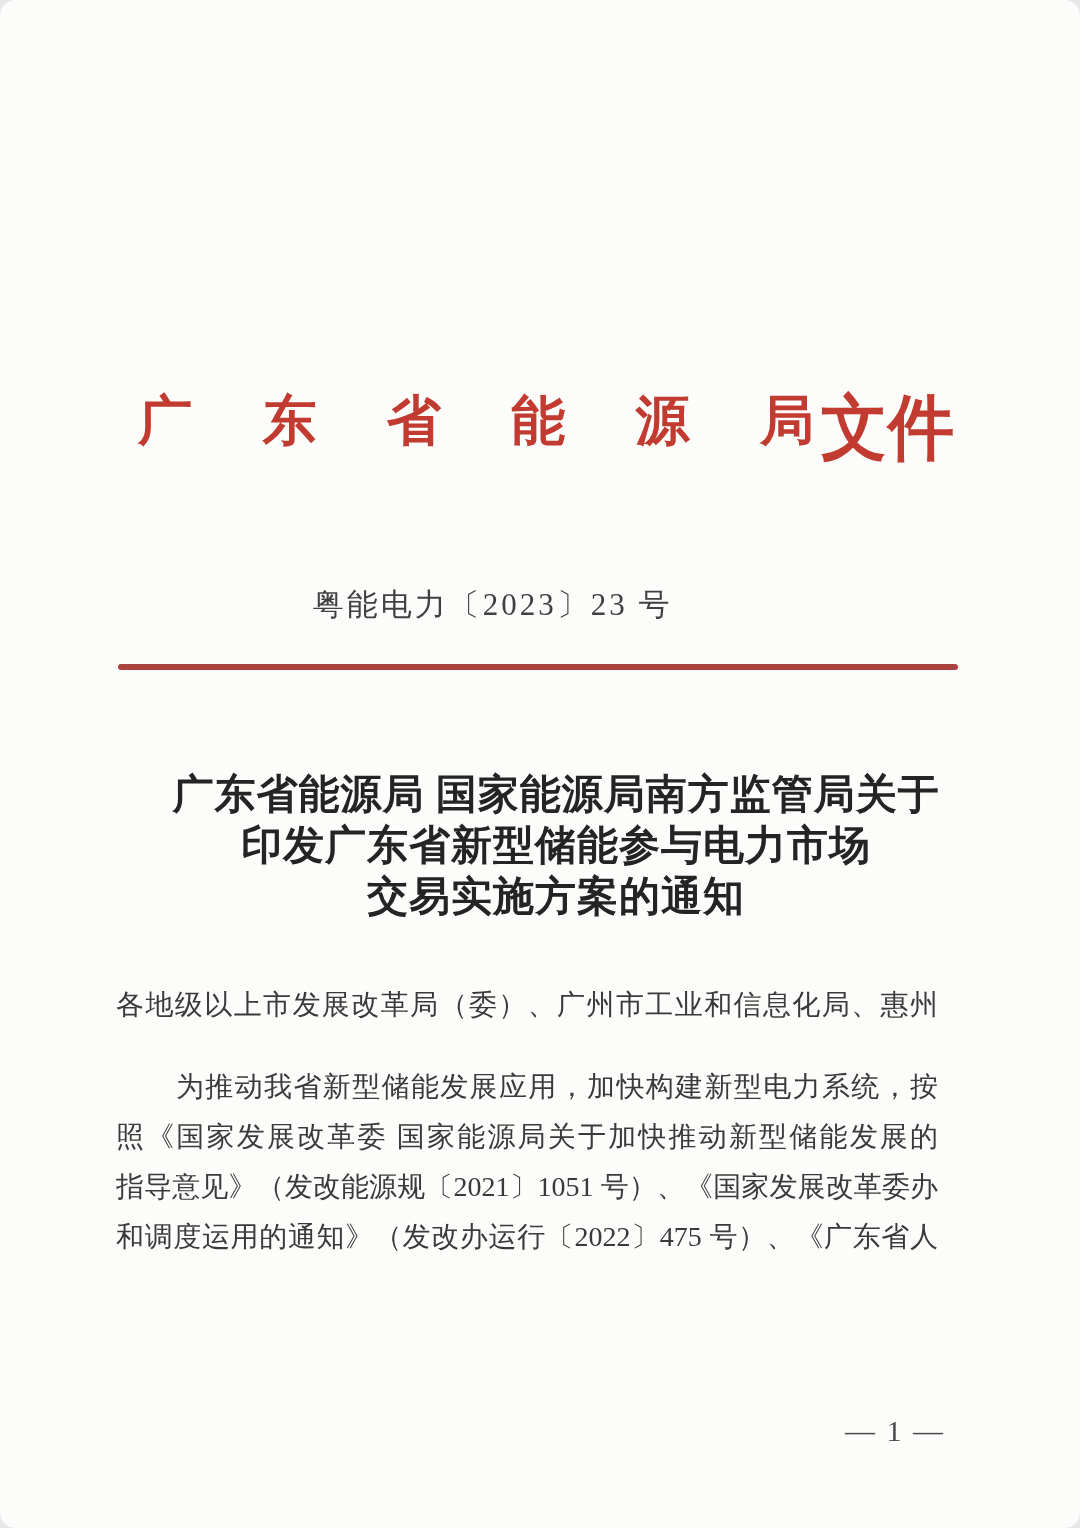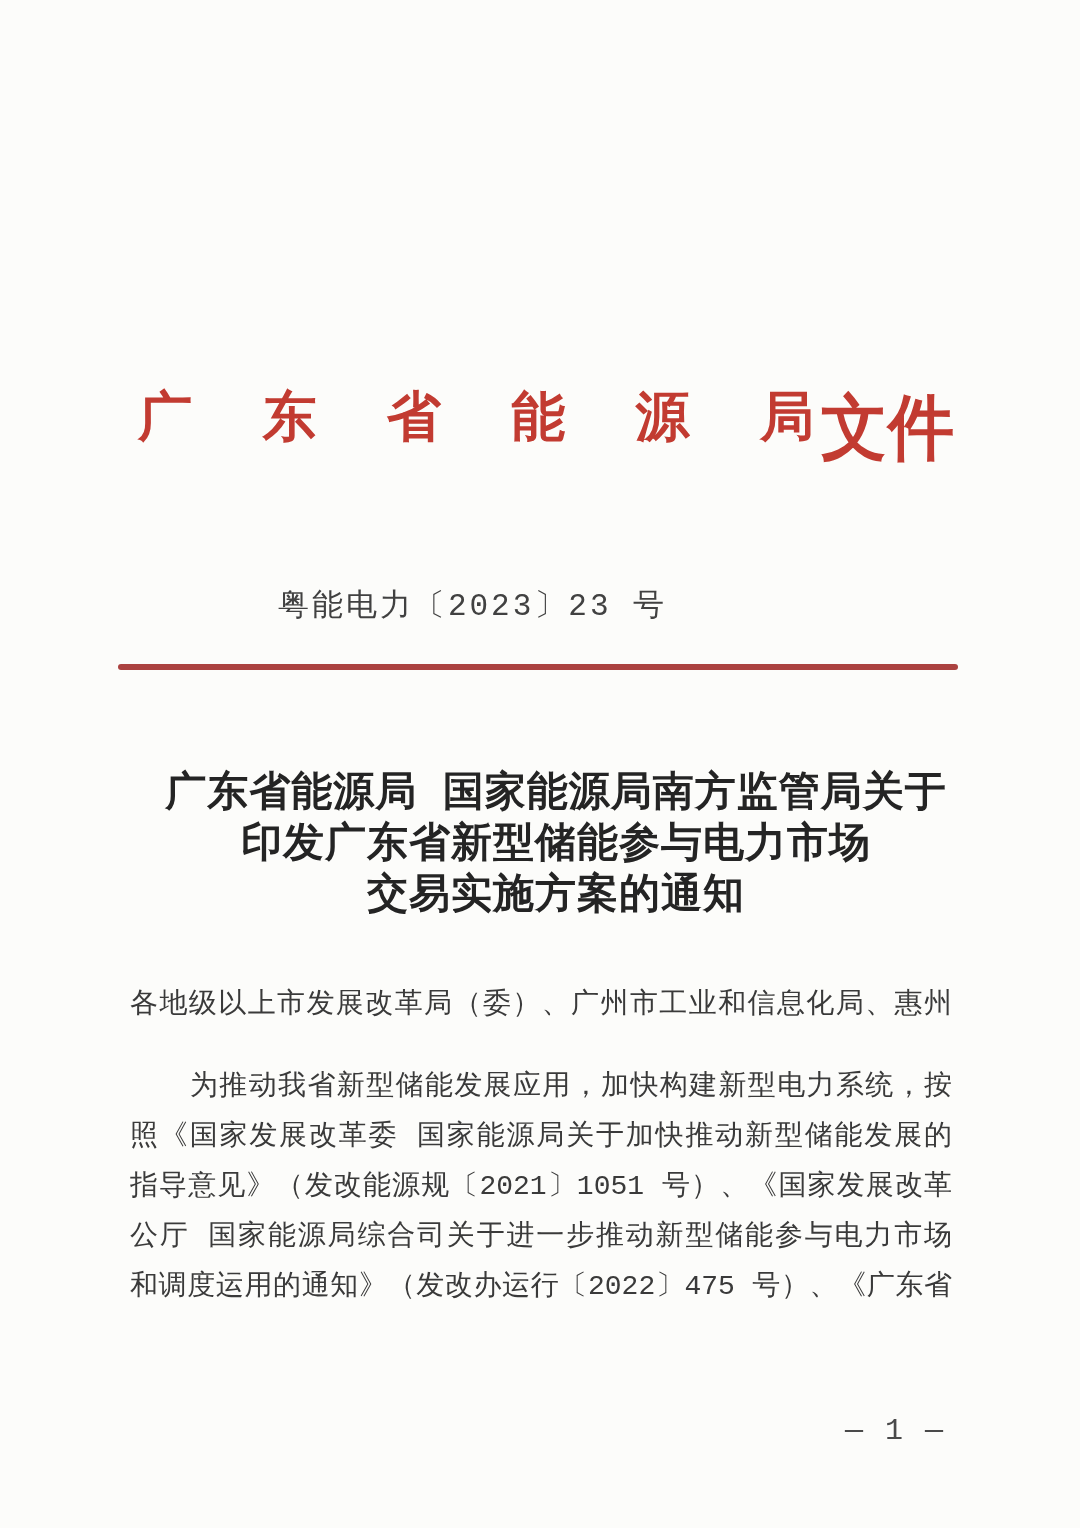--- a/index.html
+++ b/index.html
@@ -6,22 +6,23 @@
     margin: 0;
     padding: 0;
     background: #e8e8e8;
   }
   .page {
     position: relative;
     width: 1080px;
     height: 1528px;
     margin: 0 auto;
     background: #fcfcfa;
-    font-family: Liberation Mono, monospace;
+    font-family: Liberation Serif, serif;
     overflow: hidden;
+    border-radius: 16px;
   }
 
   
   .letterhead {
     position: absolute;
     top: 383px;
     left: 138px;
     width: 824px;
     display: flex;
     align-items: center;
@@ -56,20 +57,21 @@
   
   .doc-number {
     position: absolute;
     top: 584px;
     left: 0;
     width: 945px;
     text-align: center;
     font-size: 31px;
     letter-spacing: 3px;
     color: #414141;
+    padding-left: 20px;
   }
 
   
   .red-rule {
     position: absolute;
     top: 664px;
     left: 118px;
     width: 840px;
     height: 6px;
     background: #ab4240;
@@ -87,21 +89,21 @@
     font-weight: bold;
     font-size: 41px;
     line-height: 51px;
     letter-spacing: 1px;
   }
 
   
   .body-block {
     position: absolute;
     top: 980px;
-    left: 130px;
+    left: 116px;
     width: 822px;
     font-size: 28px;
     line-height: 50px;
     color: #3a3a3a;
   }
   .body-line {
     height: 50px;
     text-align: justify;
     text-align-last: justify;
     overflow: hidden;
@@ -147,19 +149,18 @@
     <div>广东省能源局 国家能源局南方监管局关于</div>
     <div>印发广东省新型储能参与电力市场</div>
     <div>交易实施方案的通知</div>
   </div>
 
   <div class="body-block">
     <div class="body-line">各地级以上市发展改革局（委）、广州市工业和信息化局、惠州</div>
     <div class="body-line indent">为推动我省新型储能发展应用，加快构建新型电力系统，按</div>
     <div class="body-line">照《国家发展改革委 国家能源局关于加快推动新型储能发展的</div>
     <div class="body-line">指导意见》（发改能源规〔2021〕1051 号）、《国家发展改革委办</div>
-    <div class="body-line">公厅 国家能源局综合司关于进一步推动新型储能参与电力市场</div>
     <div class="body-line">和调度运用的通知》（发改办运行〔2022〕475 号）、《广东省人</div>
   </div>
 
   <div class="page-number">— 1 —</div>
 
 </div>
 
 </body></html>

